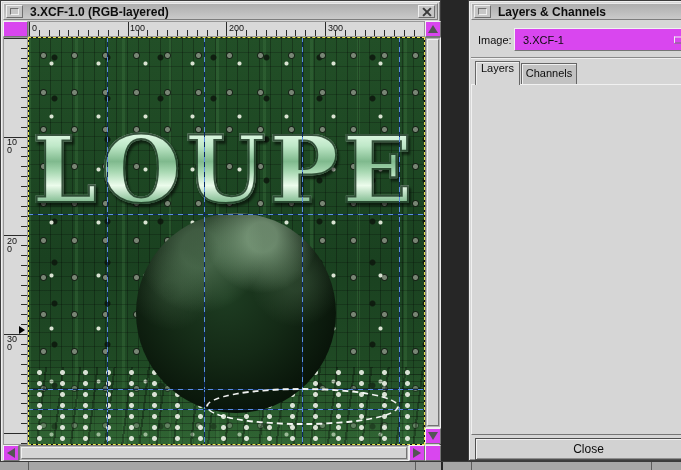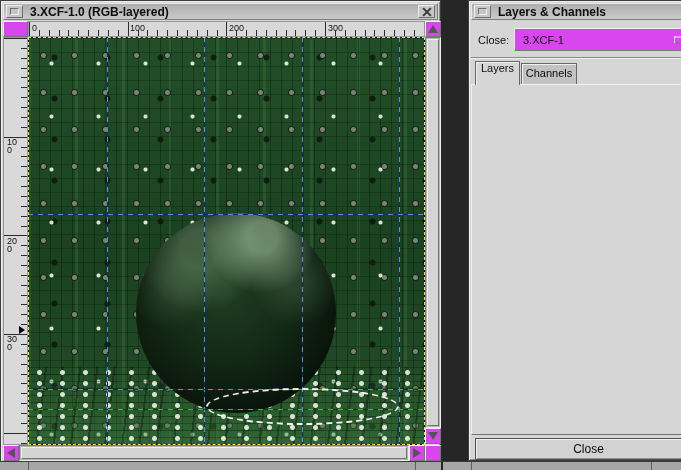--- a/index.html
+++ b/index.html
@@ -258,20 +258,21 @@
 
   <div class="ruler ruler-v">
     <span class="vlab" style="top:100px">100</span>
     <span class="vlab" style="top:199px">200</span>
     <span class="vlab" style="top:297px">300</span>
     <span class="v-marker"></span>
   </div>
 
   <div class="canvas">
     <div class="floor"></div>
+    <div class="loupe">LOUPE</div>
     <div class="sphere"></div>
     <div class="gv" style="left:79px"></div>
     <div class="gv" style="left:176px"></div>
     <div class="gv" style="left:274px"></div>
     <div class="gv" style="left:371px"></div>
     <div class="gh" style="top:177px"></div>
     <div class="gh" style="top:352px"></div>
     <div class="gh" style="top:372px"></div>
     <div class="sel-ellipse"></div>
     <div class="bound-black"></div>
@@ -300,21 +301,21 @@
   <div class="raised" style="position:absolute;left:424px;top:444px;width:16px;height:16px;"></div>
 </div>
 
 <div class="win" style="left:468px;top:0;width:278px;height:461px;">
   <div class="titlebar">
     <span class="tb-btn tb-menu"></span>
     <span class="tb-title">Layers &amp; Channels</span>
     <span class="tb-btn x-glyph"></span>
   </div>
 
-  <span class="lbl" style="left:9px;top:33px;">Close:</span>
+  <span class="lbl" style="left:9px;top:33px;">Image:</span>
   <div class="optmenu raised" style="left:45px;top:27px;width:186px;height:23px;">
     <span>3.XCF-1</span>
     <span class="tag raised"></span>
   </div>
 
   <div class="separator" style="left:2px;top:56px;width:234px;"></div>
 
   <div class="tab active" style="left:6px;top:60px;width:45px;height:24px;">
     <span>Layers</span>
   </div>

